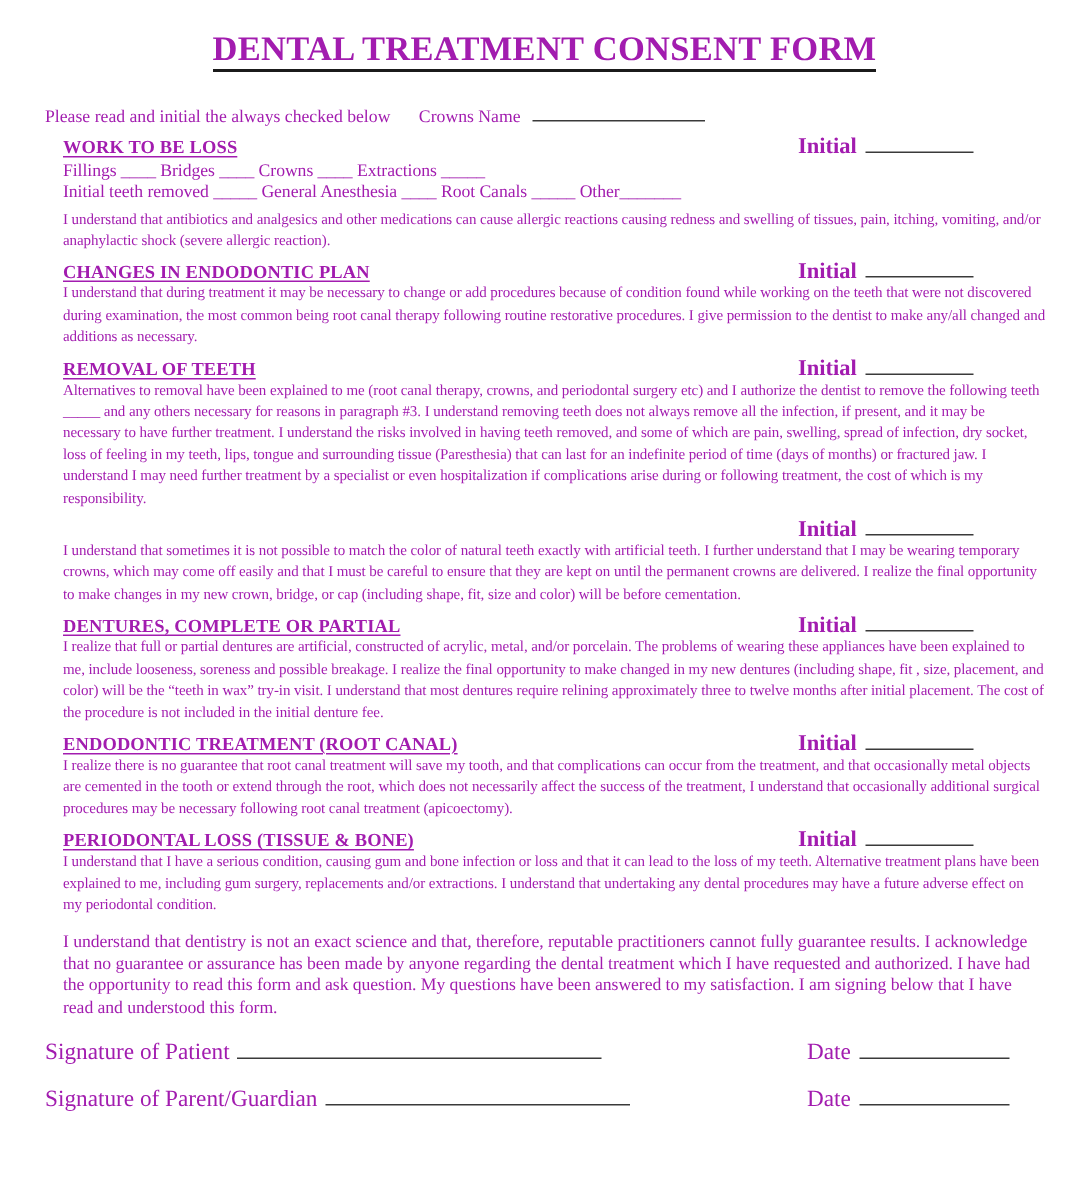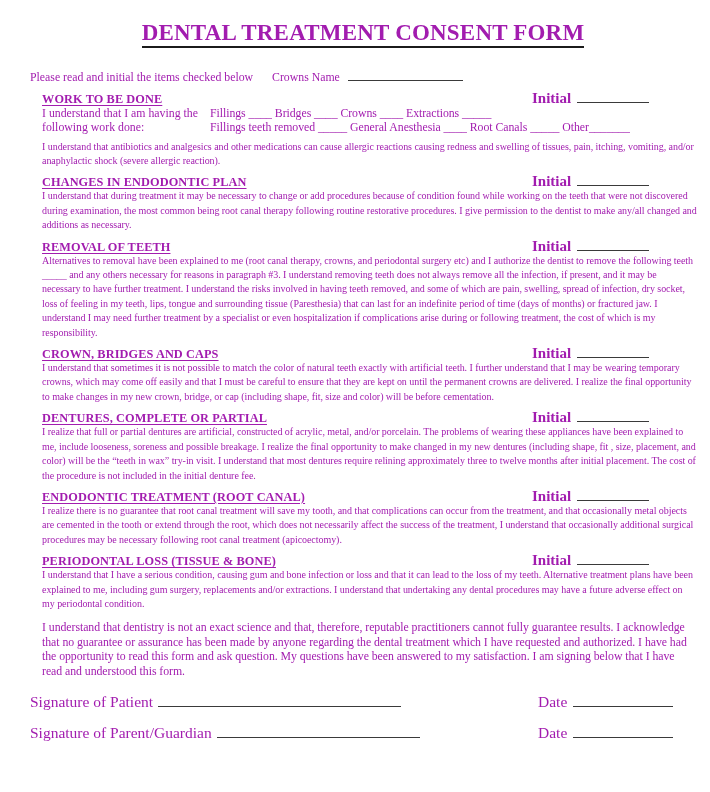--- a/index.html
+++ b/index.html
@@ -48,52 +48,48 @@
 </head>
 <body>
 
 <div class="page">
 
   <div class="title-wrap">
     <h1>DENTAL TREATMENT CONSENT FORM</h1>
   </div>
 
   <div class="intro-row">
-    <span>Please read and initial the items checked below</span>
+    <span>Please read and initial the always checked below</span>
     <span class="pn-label">Crowns Name</span>
     <span class="fill-line patient-line"></span>
   </div>
 
   <div id="sections">
       <section>
-        <div class="sec-head"><h2>WORK TO BE DONE</h2><span class="initial"><b>Initial</b><span class="fill-line il"></span></span></div>
+        <div class="sec-head"><h2>WORK TO BE LOSS</h2><span class="initial"><b>Initial</b><span class="fill-line il"></span></span></div>
         <div class="work-grid">
-          <div class="work-left">
-            <div>I understand that I am having the</div>
-            <div>following work done:</div>
-          </div>
           <div class="work-right">
             <div>Fillings ____ Bridges ____ Crowns ____ Extractions _____</div>
-            <div>Fillings teeth removed _____ General Anesthesia ____ Root Canals _____ Other_______</div>
+            <div>Initial teeth removed _____ General Anesthesia ____ Root Canals _____ Other_______</div>
           </div>
         </div>
       </section>
       <section>
         <p>I understand that antibiotics and analgesics and other medications can cause allergic reactions causing redness and swelling of tissues, pain, itching, vomiting, and/or anaphylactic shock (severe allergic reaction).</p>
       </section>
       <section>
         <div class="sec-head"><h2>CHANGES IN ENDODONTIC PLAN</h2><span class="initial"><b>Initial</b><span class="fill-line il"></span></span></div>
         <p>I understand that during treatment it may be necessary to change or add procedures because of condition found while working on the teeth that were not discovered during examination, the most common being root canal therapy following routine restorative procedures. I give permission to the dentist to make any/all changed and additions as necessary.</p>
       </section>
       <section>
         <div class="sec-head"><h2>REMOVAL OF TEETH</h2><span class="initial"><b>Initial</b><span class="fill-line il"></span></span></div>
         <p>Alternatives to removal have been explained to me (root canal therapy, crowns, and periodontal surgery etc) and I authorize the dentist to remove the following teeth _____ and any others necessary for reasons in paragraph #3. I understand removing teeth does not always remove all the infection, if present, and it may be necessary to have further treatment. I understand the risks involved in having teeth removed, and some of which are pain, swelling, spread of infection, dry socket, loss of feeling in my teeth, lips, tongue and surrounding tissue (Paresthesia) that can last for an indefinite period of time (days of months) or fractured jaw. I understand I may need further treatment by a specialist or even hospitalization if complications arise during or following treatment, the cost of which is my responsibility.</p>
       </section>
       <section>
-        <div class="sec-head"><h2>CROWN, BRIDGES AND CAPS</h2><span class="initial"><b>Initial</b><span class="fill-line il"></span></span></div>
+        <div class="sec-head"><span class="initial"><b>Initial</b><span class="fill-line il"></span></span></div>
         <p>I understand that sometimes it is not possible to match the color of natural teeth exactly with artificial teeth. I further understand that I may be wearing temporary crowns, which may come off easily and that I must be careful to ensure that they are kept on until the permanent crowns are delivered. I realize the final opportunity to make changes in my new crown, bridge, or cap (including shape, fit, size and color) will be before cementation.</p>
       </section>
       <section>
         <div class="sec-head"><h2>DENTURES, COMPLETE OR PARTIAL</h2><span class="initial"><b>Initial</b><span class="fill-line il"></span></span></div>
         <p>I realize that full or partial dentures are artificial, constructed of acrylic, metal, and/or porcelain. The problems of wearing these appliances have been explained to me, include looseness, soreness and possible breakage. I realize the final opportunity to make changed in my new dentures (including shape, fit , size, placement, and color) will be the “teeth in wax” try-in visit. I understand that most dentures require relining approximately three to twelve months after initial placement. The cost of the procedure is not included in the initial denture fee.</p>
       </section>
       <section>
         <div class="sec-head"><h2>ENDODONTIC TREATMENT (ROOT CANAL)</h2><span class="initial"><b>Initial</b><span class="fill-line il"></span></span></div>
         <p>I realize there is no guarantee that root canal treatment will save my tooth, and that complications can occur from the treatment, and that occasionally metal objects are cemented in the tooth or extend through the root, which does not necessarily affect the success of the treatment, I understand that occasionally additional surgical procedures may be necessary following root canal treatment (apicoectomy).</p>
       </section>

